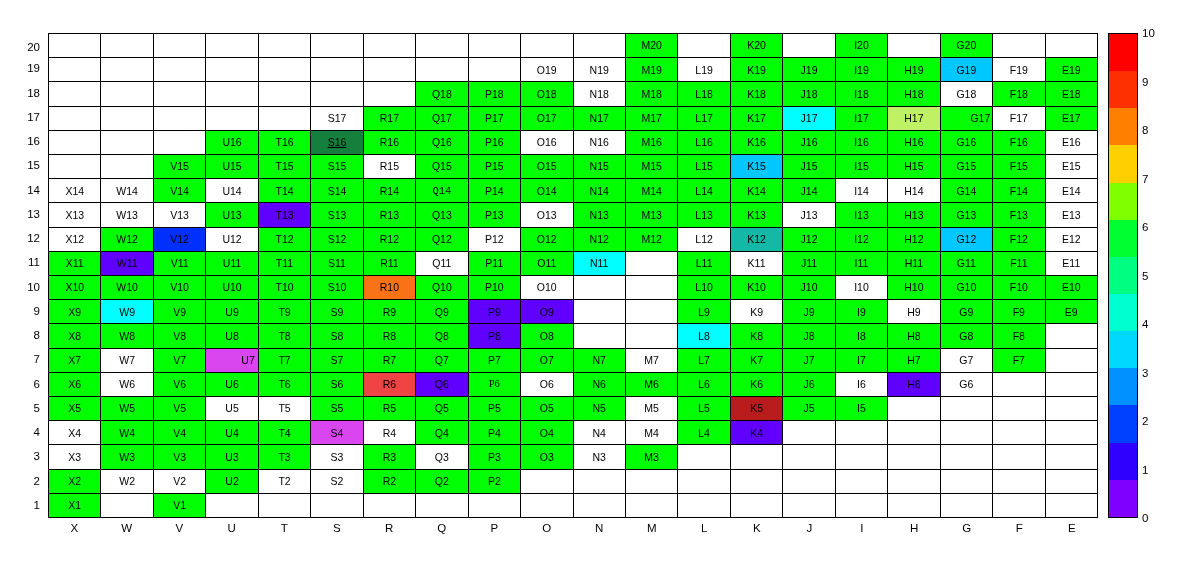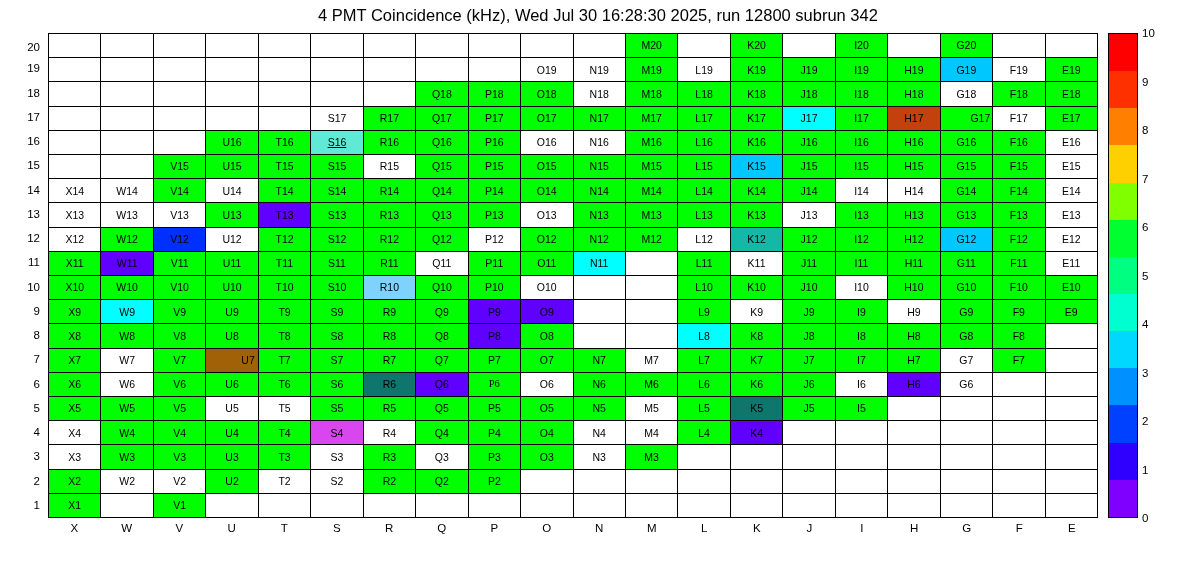--- a/index.html
+++ b/index.html
@@ -64,21 +64,20 @@
     position:absolute;left:1142px;
     font-size:11.5px;color:#000;
     transform:translateY(-50%);
   }
 </style>
 </head>
 <body>
 
 <div id="root">
 
-  <div id="title">4 PMT Coincidence (kHz), Wed Jul 30 16:28:30 2025, run 12800 subrun 342</div>
 
   <div id="plot">
     <div id="grid" style="grid-template-columns: repeat(20, 1fr); grid-template-rows: repeat(20, 1fr);">
         <div class="cell empty"></div>
         <div class="cell empty"></div>
         <div class="cell empty"></div>
         <div class="cell empty"></div>
         <div class="cell empty"></div>
         <div class="cell empty"></div>
         <div class="cell empty"></div>
@@ -144,30 +143,30 @@
         <div class="cell" style="background: rgb(0, 255, 0);">R17</div>
         <div class="cell" style="background: rgb(0, 255, 0);">Q17</div>
         <div class="cell" style="background: rgb(0, 255, 0);">P17</div>
         <div class="cell" style="background: rgb(0, 255, 0);">O17</div>
         <div class="cell" style="background: rgb(0, 255, 0);">N17</div>
         <div class="cell" style="background: rgb(0, 255, 0);">M17</div>
         <div class="cell" style="background: rgb(0, 255, 0);">L17</div>
         <div class="cell" style="background: rgb(0, 255, 0);">K17</div>
         <div class="cell" style="background: rgb(0, 255, 255);">J17</div>
         <div class="cell" style="background: rgb(0, 255, 0);">I17</div>
-        <div class="cell" style="background: #c2410c;">H17</div>
+        <div class="cell" style="background: #bef264;">H17</div>
         <div class="cell" style="background: rgb(0, 255, 0); padding-left: 28px;">G17</div>
         <div class="cell" style="background: rgb(255, 255, 255);">F17</div>
         <div class="cell" style="background: rgb(0, 255, 0);">E17</div>
         <div class="cell empty"></div>
         <div class="cell empty"></div>
         <div class="cell empty"></div>
         <div class="cell" style="background: rgb(0, 255, 0);">U16</div>
         <div class="cell" style="background: rgb(0, 255, 0);">T16</div>
-        <div class="cell" style="background: #5eead4; text-decoration: underline;">S16</div>
+        <div class="cell" style="background: #15803d; text-decoration: underline;">S16</div>
         <div class="cell" style="background: rgb(0, 255, 0);">R16</div>
         <div class="cell" style="background: rgb(0, 255, 0);">Q16</div>
         <div class="cell" style="background: rgb(0, 255, 0);">P16</div>
         <div class="cell" style="background: rgb(255, 255, 255);">O16</div>
         <div class="cell" style="background: rgb(255, 255, 255);">N16</div>
         <div class="cell" style="background: rgb(0, 255, 0);">M16</div>
         <div class="cell" style="background: rgb(0, 255, 0);">L16</div>
         <div class="cell" style="background: rgb(0, 255, 0);">K16</div>
         <div class="cell" style="background: rgb(0, 255, 0);">J16</div>
         <div class="cell" style="background: rgb(0, 255, 0);">I16</div>
@@ -195,21 +194,21 @@
         <div class="cell" style="background: rgb(0, 255, 0);">G15</div>
         <div class="cell" style="background: rgb(0, 255, 0);">F15</div>
         <div class="cell" style="background: rgb(255, 255, 255);">E15</div>
         <div class="cell" style="background: rgb(255, 255, 255);">X14</div>
         <div class="cell" style="background: rgb(255, 255, 255);">W14</div>
         <div class="cell" style="background: rgb(0, 255, 0);">V14</div>
         <div class="cell" style="background: rgb(255, 255, 255);">U14</div>
         <div class="cell" style="background: rgb(0, 255, 0);">T14</div>
         <div class="cell" style="background: rgb(0, 255, 0);">S14</div>
         <div class="cell" style="background: rgb(0, 255, 0);">R14</div>
-        <div class="cell" style="background: rgb(0, 255, 0);">Q14</div>
+        <div class="cell" style="background: rgb(0, 255, 0); font-family: Liberation Mono, monospace;">Q14</div>
         <div class="cell" style="background: rgb(0, 255, 0);">P14</div>
         <div class="cell" style="background: rgb(0, 255, 0);">O14</div>
         <div class="cell" style="background: rgb(0, 255, 0);">N14</div>
         <div class="cell" style="background: rgb(0, 255, 0);">M14</div>
         <div class="cell" style="background: rgb(0, 255, 0);">L14</div>
         <div class="cell" style="background: rgb(0, 255, 0);">K14</div>
         <div class="cell" style="background: rgb(0, 255, 0);">J14</div>
         <div class="cell" style="background: rgb(255, 255, 255);">I14</div>
         <div class="cell" style="background: rgb(255, 255, 255);">H14</div>
         <div class="cell" style="background: rgb(0, 255, 0);">G14</div>
@@ -274,21 +273,21 @@
         <div class="cell" style="background: rgb(0, 255, 0);">H11</div>
         <div class="cell" style="background: rgb(0, 255, 0);">G11</div>
         <div class="cell" style="background: rgb(0, 255, 0);">F11</div>
         <div class="cell" style="background: rgb(255, 255, 255);">E11</div>
         <div class="cell" style="background: rgb(0, 255, 0);">X10</div>
         <div class="cell" style="background: rgb(0, 255, 0);">W10</div>
         <div class="cell" style="background: rgb(0, 255, 0);">V10</div>
         <div class="cell" style="background: rgb(0, 255, 0);">U10</div>
         <div class="cell" style="background: rgb(0, 255, 0);">T10</div>
         <div class="cell" style="background: rgb(0, 255, 0);">S10</div>
-        <div class="cell" style="background: #7dd3fc;">R10</div>
+        <div class="cell" style="background: #f97316;">R10</div>
         <div class="cell" style="background: rgb(0, 255, 0);">Q10</div>
         <div class="cell" style="background: rgb(0, 255, 0);">P10</div>
         <div class="cell" style="background: rgb(255, 255, 255);">O10</div>
         <div class="cell empty"></div>
         <div class="cell empty"></div>
         <div class="cell" style="background: rgb(0, 255, 0);">L10</div>
         <div class="cell" style="background: rgb(0, 255, 0);">K10</div>
         <div class="cell" style="background: rgb(0, 255, 0);">J10</div>
         <div class="cell" style="background: rgb(255, 255, 255);">I10</div>
         <div class="cell" style="background: rgb(0, 255, 0);">H10</div>
@@ -331,21 +330,21 @@
         <div class="cell" style="background: rgb(0, 255, 0);">K8</div>
         <div class="cell" style="background: rgb(0, 255, 0);">J8</div>
         <div class="cell" style="background: rgb(0, 255, 0);">I8</div>
         <div class="cell" style="background: rgb(0, 255, 0);">H8</div>
         <div class="cell" style="background: rgb(0, 255, 0);">G8</div>
         <div class="cell" style="background: rgb(0, 255, 0);">F8</div>
         <div class="cell empty"></div>
         <div class="cell" style="background: rgb(0, 255, 0);">X7</div>
         <div class="cell" style="background: rgb(255, 255, 255);">W7</div>
         <div class="cell" style="background: rgb(0, 255, 0);">V7</div>
-        <div class="cell" style="background: #a16207; padding-left: 32px;">U7</div>
+        <div class="cell" style="background: #d946ef; padding-left: 32px;">U7</div>
         <div class="cell" style="background: rgb(0, 255, 0);">T7</div>
         <div class="cell" style="background: rgb(0, 255, 0);">S7</div>
         <div class="cell" style="background: rgb(0, 255, 0);">R7</div>
         <div class="cell" style="background: rgb(0, 255, 0);">Q7</div>
         <div class="cell" style="background: rgb(0, 255, 0);">P7</div>
         <div class="cell" style="background: rgb(0, 255, 0);">O7</div>
         <div class="cell" style="background: rgb(0, 255, 0);">N7</div>
         <div class="cell" style="background: rgb(255, 255, 255);">M7</div>
         <div class="cell" style="background: rgb(0, 255, 0);">L7</div>
         <div class="cell" style="background: rgb(0, 255, 0);">K7</div>
@@ -354,21 +353,21 @@
         <div class="cell" style="background: rgb(0, 255, 0);">H7</div>
         <div class="cell" style="background: rgb(255, 255, 255);">G7</div>
         <div class="cell" style="background: rgb(0, 255, 0);">F7</div>
         <div class="cell empty"></div>
         <div class="cell" style="background: rgb(0, 255, 0);">X6</div>
         <div class="cell" style="background: rgb(255, 255, 255);">W6</div>
         <div class="cell" style="background: rgb(0, 255, 0);">V6</div>
         <div class="cell" style="background: rgb(0, 255, 0);">U6</div>
         <div class="cell" style="background: rgb(0, 255, 0);">T6</div>
         <div class="cell" style="background: rgb(0, 255, 0);">S6</div>
-        <div class="cell" style="background: #0f766e;">R6</div>
+        <div class="cell" style="background: #ef4444;">R6</div>
         <div class="cell" style="background: rgb(96, 0, 255);">Q6</div>
         <div class="cell" style="background: rgb(0, 255, 0); font-family: Liberation Serif, serif;">P6</div>
         <div class="cell" style="background: rgb(255, 255, 255);">O6</div>
         <div class="cell" style="background: rgb(0, 255, 0);">N6</div>
         <div class="cell" style="background: rgb(0, 255, 0);">M6</div>
         <div class="cell" style="background: rgb(0, 255, 0);">L6</div>
         <div class="cell" style="background: rgb(0, 255, 0);">K6</div>
         <div class="cell" style="background: rgb(0, 255, 0);">J6</div>
         <div class="cell" style="background: rgb(255, 255, 255);">I6</div>
         <div class="cell" style="background: rgb(96, 0, 255);">H6</div>
@@ -381,21 +380,21 @@
         <div class="cell" style="background: rgb(255, 255, 255);">U5</div>
         <div class="cell" style="background: rgb(255, 255, 255);">T5</div>
         <div class="cell" style="background: rgb(0, 255, 0);">S5</div>
         <div class="cell" style="background: rgb(0, 255, 0);">R5</div>
         <div class="cell" style="background: rgb(0, 255, 0);">Q5</div>
         <div class="cell" style="background: rgb(0, 255, 0);">P5</div>
         <div class="cell" style="background: rgb(0, 255, 0);">O5</div>
         <div class="cell" style="background: rgb(0, 255, 0);">N5</div>
         <div class="cell" style="background: rgb(255, 255, 255);">M5</div>
         <div class="cell" style="background: rgb(0, 255, 0);">L5</div>
-        <div class="cell" style="background: #0f766e;">K5</div>
+        <div class="cell" style="background: #b91c1c;">K5</div>
         <div class="cell" style="background: rgb(0, 255, 0);">J5</div>
         <div class="cell" style="background: rgb(0, 255, 0);">I5</div>
         <div class="cell empty"></div>
         <div class="cell empty"></div>
         <div class="cell empty"></div>
         <div class="cell empty"></div>
         <div class="cell" style="background: rgb(255, 255, 255);">X4</div>
         <div class="cell" style="background: rgb(0, 255, 0);">W4</div>
         <div class="cell" style="background: rgb(0, 255, 0);">V4</div>
         <div class="cell" style="background: rgb(0, 255, 0);">U4</div>

